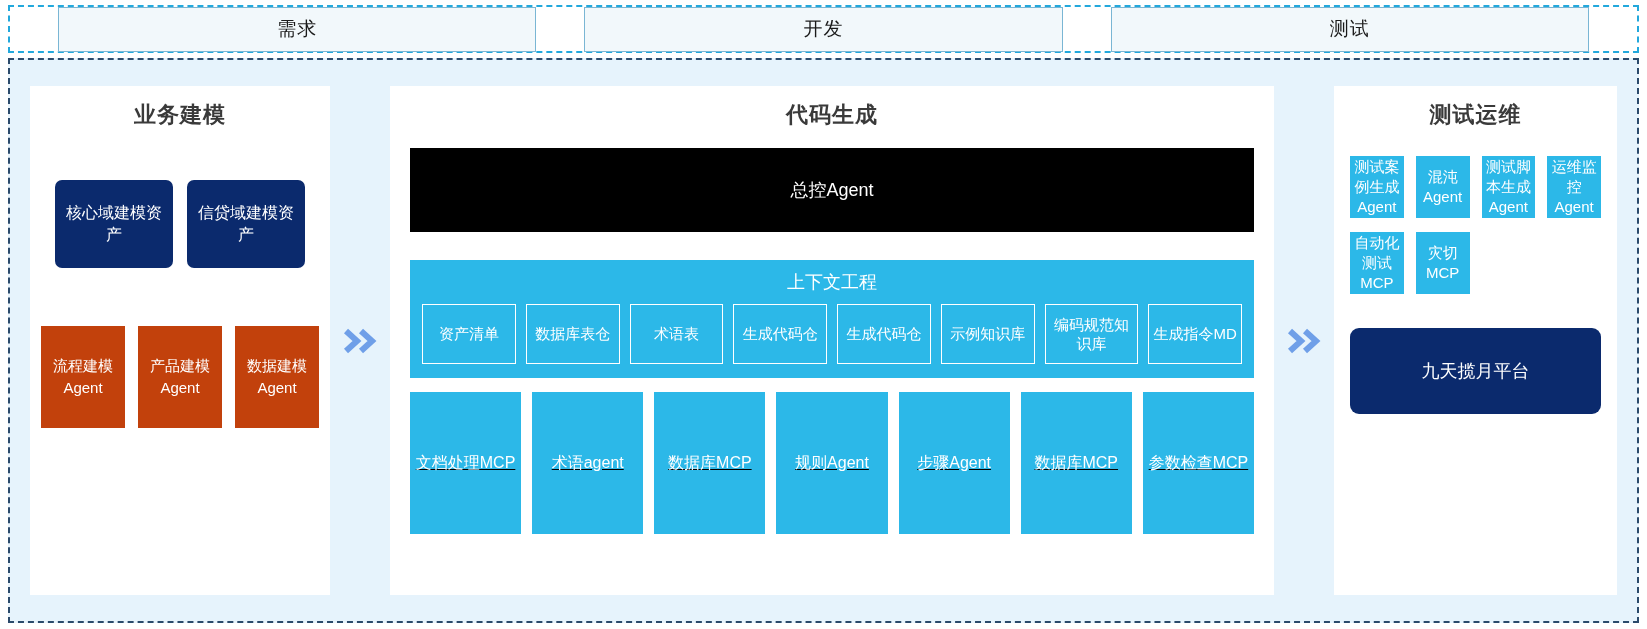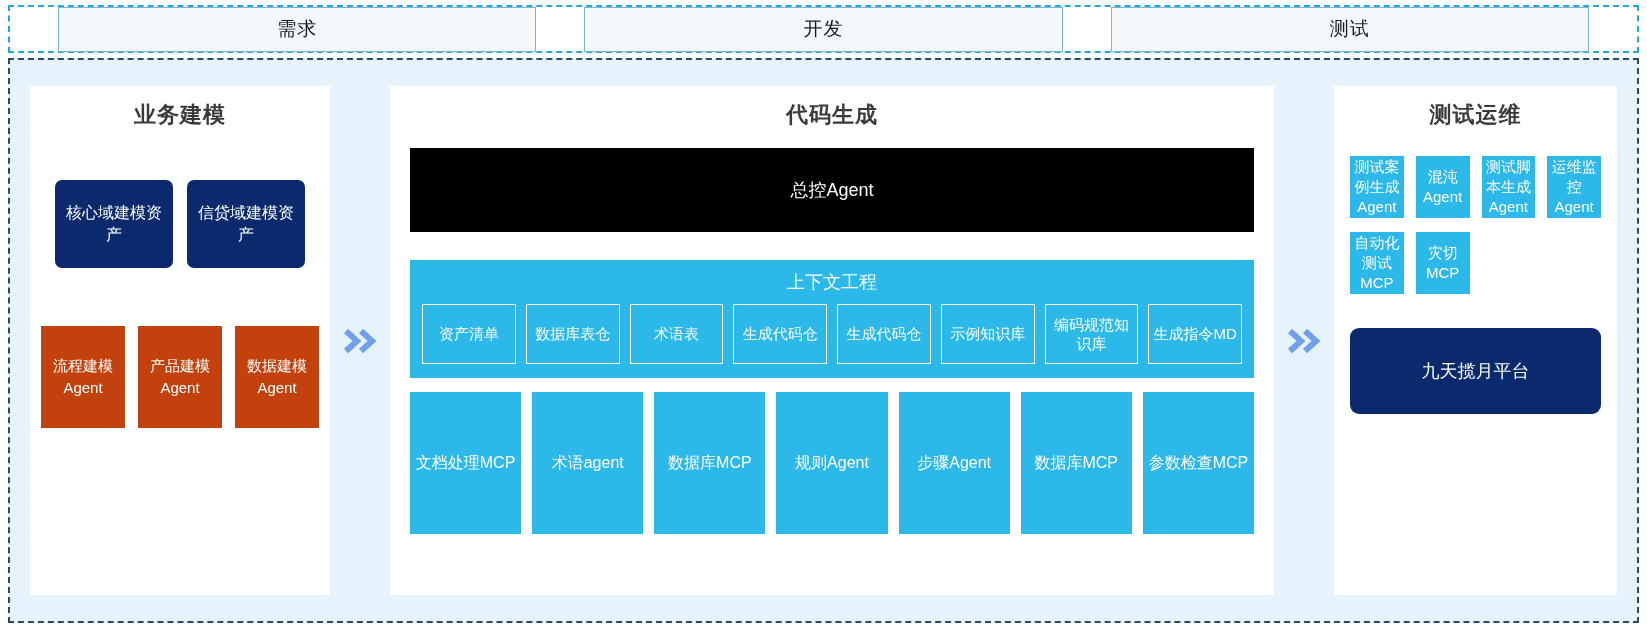--- a/index.html
+++ b/index.html
@@ -159,20 +159,21 @@
     align-items: center;
     justify-content: center;
     text-align: center;
     padding: 3px 2px;
   }
   .tool-row {
     margin: 14px 20px 0 20px;
     display: flex;
     justify-content: space-between;
     gap: 11px;
+    text-decoration: underline;
   }
   .tool-box {
     flex: 1 1 0;
     height: 142px;
     background: #2cb8e8;
     color: #ffffff;
     font-size: 16px;
     line-height: 1.35;
     display: flex;
     align-items: center;

